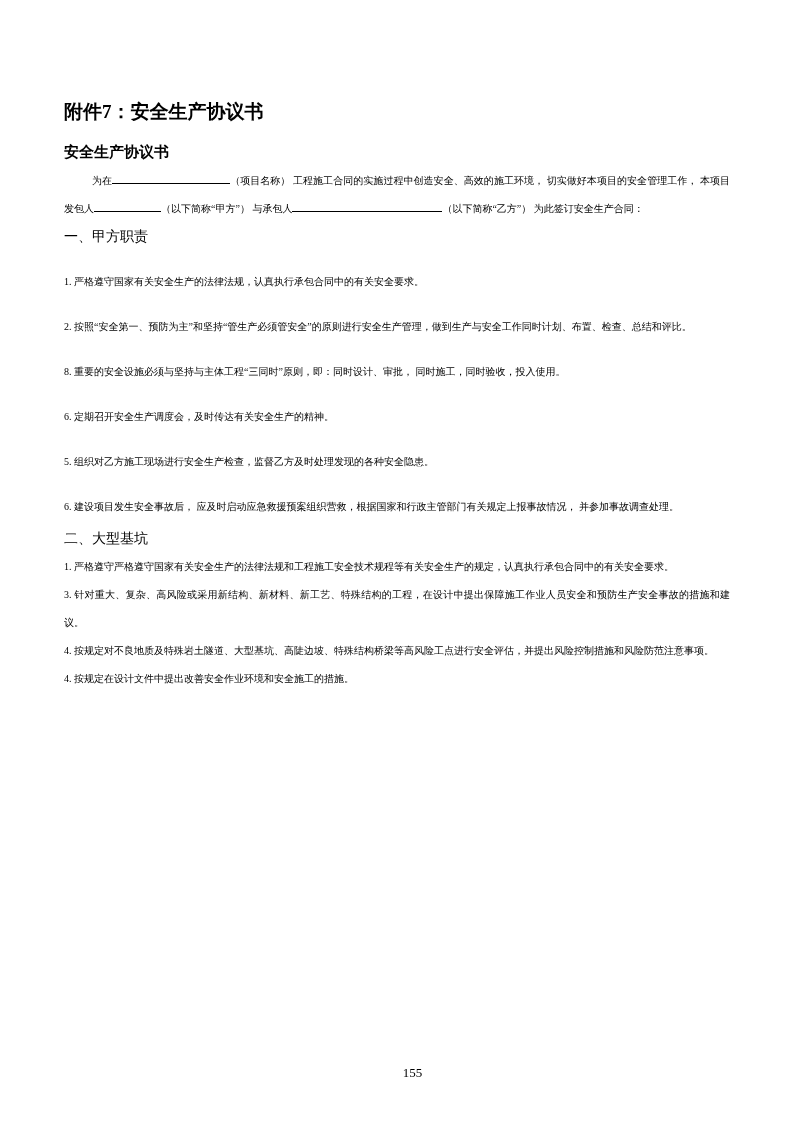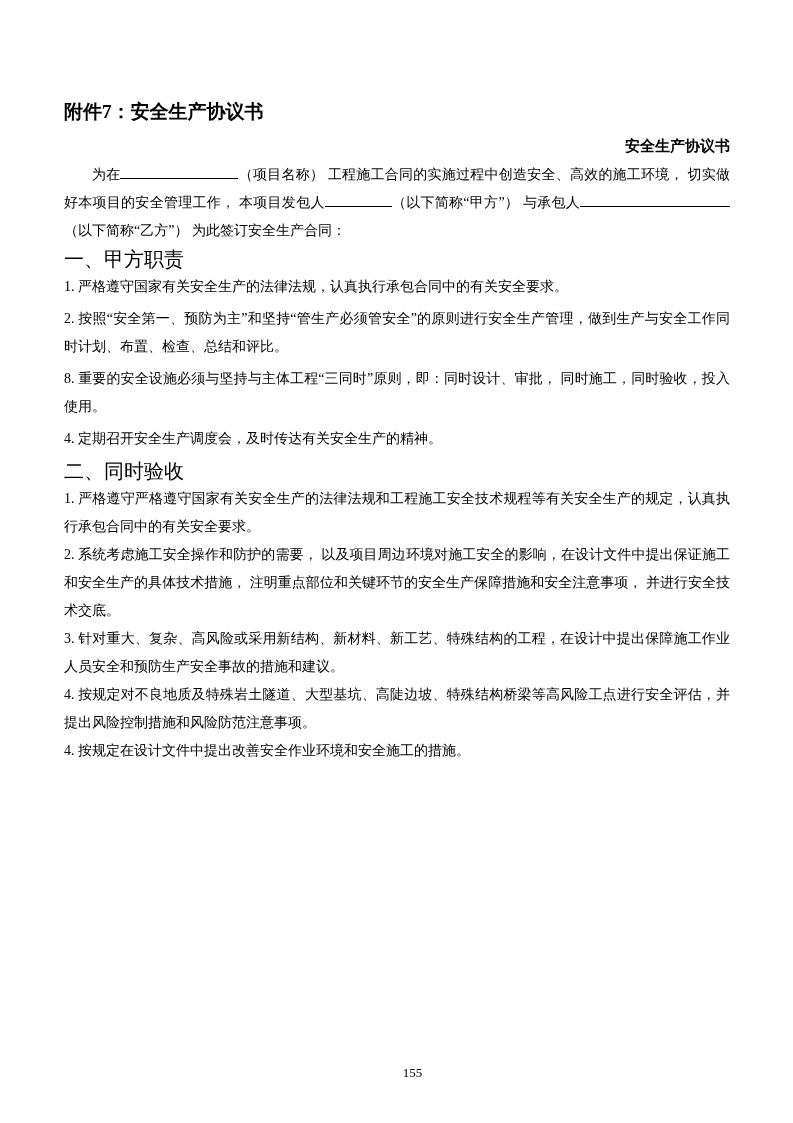--- a/index.html
+++ b/index.html
@@ -23,40 +23,40 @@
   }
   .doc-title {
     font-size: 19px;
     font-weight: bold;
     line-height: 24px;
     margin: 0 0 9px 0;
   }
   .doc-subtitle {
     font-size: 15px;
     font-weight: bold;
-    text-align: right;
+    text-align: left;
     line-height: 20px;
-    margin: 12px 0 5px 0;
+    margin: 18px 0 5px 0;
   }
   .para {
-    font-size: 14px;
+    font-size: 10px;
     line-height: 28px;
     text-align: justify;
     margin: 0;
   }
   .intro {
     text-indent: 28px;
   }
   .section-heading {
-    font-size: 20px;
+    font-size: 14px;
     line-height: 28px;
     margin: 0;
     font-weight: normal;
   }
-  .s1-item { margin: 0 0 4px 0; }
+  .s1-item { margin: 17px 0 4px 0; }
   .s2-item { margin: 0; }
   .blank {
     display: inline-block;
     height: 13px;
     border-bottom: 1px solid #000000;
     vertical-align: baseline;
   }
   .blank-project    { width: 118px; }
   .blank-employer   { width: 67px; }
   .blank-contractor { width: 150px; }
@@ -79,25 +79,26 @@
     <h1 class="doc-title">附件7：安全生产协议书</h1>
 
     <div class="doc-subtitle">安全生产协议书</div>
 
     <p class="para intro"><span>为在</span><span class="blank blank-project"></span><span>（项目名称） 工程施工合同的实施过程中创造安全、高效的施工环境， 切实做好本项目的安全管理工作， 本项目发包人</span><span class="blank blank-employer"></span><span>（以下简称“甲方”） 与承包人</span><span class="blank blank-contractor"></span><span>（以下简称“乙方”） 为此签订安全生产合同：</span></p>
 
     <p class="section-heading">一、甲方职责</p>
     <p class="para s1-item">1. 严格遵守国家有关安全生产的法律法规，认真执行承包合同中的有关安全要求。</p>
     <p class="para s1-item">2. 按照“安全第一、预防为主”和坚持“管生产必须管安全”的原则进行安全生产管理，做到生产与安全工作同时计划、布置、检查、总结和评比。</p>
     <p class="para s1-item">8. 重要的安全设施必须与坚持与主体工程“三同时”原则，即：同时设计、审批， 同时施工，同时验收，投入使用。</p>
-    <p class="para s1-item">4. 定期召开安全生产调度会，及时传达有关安全生产的精神。</p>
+    <p class="para s1-item">6. 定期召开安全生产调度会，及时传达有关安全生产的精神。</p>
+    <p class="para s1-item">5. 组织对乙方施工现场进行安全生产检查，监督乙方及时处理发现的各种安全隐患。</p>
+    <p class="para s1-item">6. 建设项目发生安全事故后， 应及时启动应急救援预案组织营救，根据国家和行政主管部门有关规定上报事故情况， 并参加事故调查处理。</p>
 
-    <p class="section-heading">二、同时验收</p>
+    <p class="section-heading">二、大型基坑</p>
     <p class="para s2-item">1. 严格遵守严格遵守国家有关安全生产的法律法规和工程施工安全技术规程等有关安全生产的规定，认真执行承包合同中的有关安全要求。</p>
-    <p class="para s2-item">2. 系统考虑施工安全操作和防护的需要， 以及项目周边环境对施工安全的影响，在设计文件中提出保证施工和安全生产的具体技术措施， 注明重点部位和关键环节的安全生产保障措施和安全注意事项， 并进行安全技术交底。</p>
     <p class="para s2-item">3. 针对重大、复杂、高风险或采用新结构、新材料、新工艺、特殊结构的工程，在设计中提出保障施工作业人员安全和预防生产安全事故的措施和建议。</p>
     <p class="para s2-item">4. 按规定对不良地质及特殊岩土隧道、大型基坑、高陡边坡、特殊结构桥梁等高风险工点进行安全评估，并提出风险控制措施和风险防范注意事项。</p>
     <p class="para s2-item">4. 按规定在设计文件中提出改善安全作业环境和安全施工的措施。</p>
 
   </div>
 
   <div class="footer">155</div>
 </div>
 
 </body></html>

